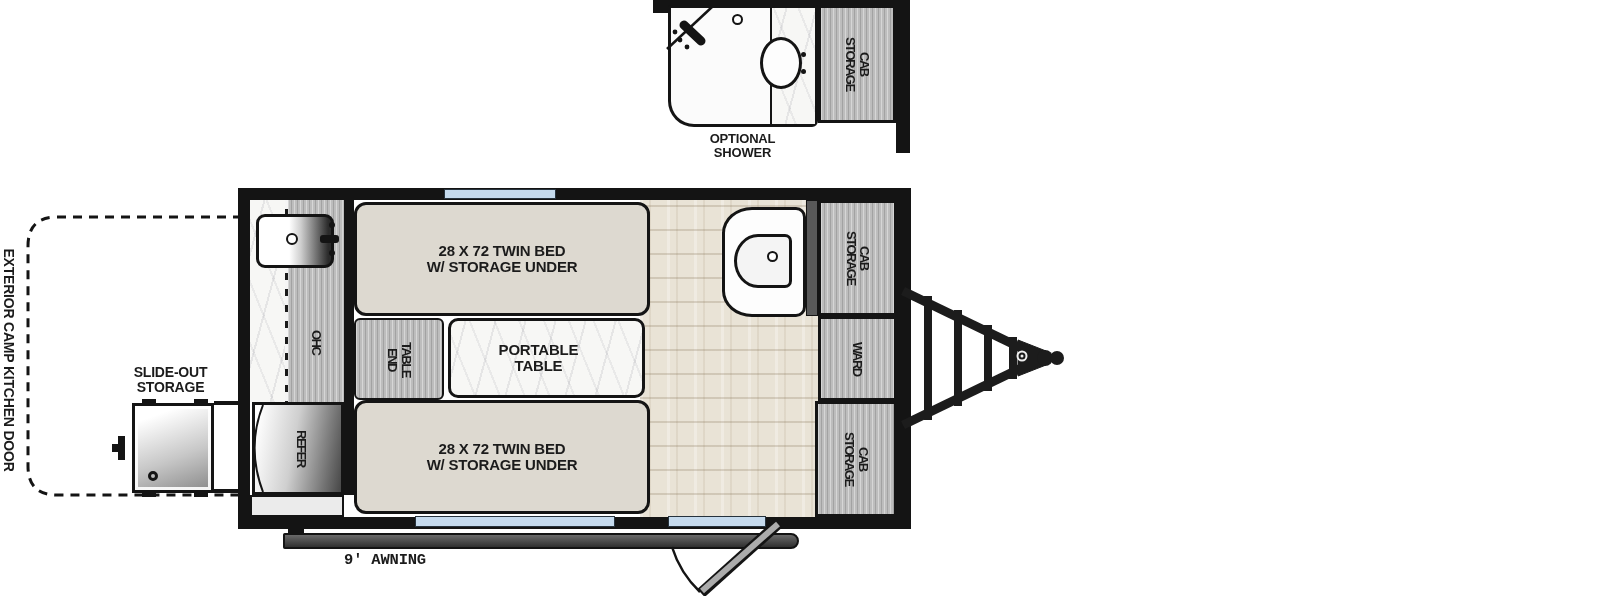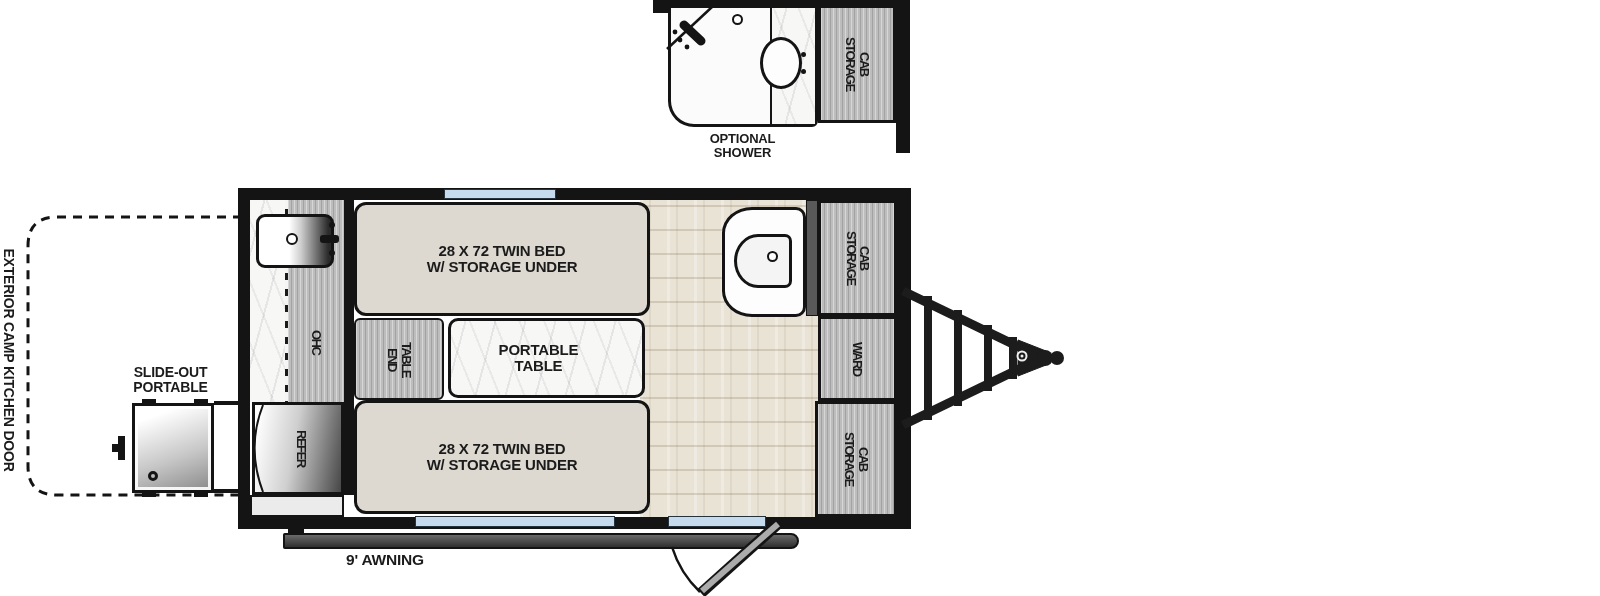--- a/index.html
+++ b/index.html
@@ -99,35 +99,35 @@
   <div class="abs vlbl" style="left:815px;top:401px;width:82px;height:116px;font-size:13px;">STORAGE
 CAB</div>
 
   <div class="abs blue" style="left:444px;top:189px;width:112px;height:10px;background:#c5daed;"></div>
   <div class="abs blue" style="left:415px;top:516px;width:200px;height:11px;background:#c5daed;"></div>
   <div class="abs blue" style="left:668px;top:516px;width:98px;height:11px;background:#c5daed;"></div>
 
   <div class="abs" style="left:9px;top:360px;transform:translate(-50%,-50%) rotate(90deg);white-space:nowrap;font-weight:700;font-size:14px;letter-spacing:-0.2px;color:#1b1b1b;">EXTERIOR CAMP KITCHEN DOOR</div>
 
   <div class="abs lbl" style="left:108px;top:363px;width:125px;height:34px;font-size:14px;">SLIDE-OUT
-PORTABLE</div>
+STORAGE</div>
   <div class="abs" style="left:132px;top:403px;width:82px;height:90px;border:3px solid #141414;background:linear-gradient(160deg,#ffffff 15%,#c7c7c7 60%,#8a8a8a 100%);box-shadow:inset 0 0 0 3px rgba(255,255,255,.9);"></div>
   <div class="abs wall" style="left:142px;top:399px;width:14px;height:5px;"></div>
   <div class="abs wall" style="left:194px;top:399px;width:14px;height:5px;"></div>
   <div class="abs wall" style="left:142px;top:492px;width:14px;height:5px;"></div>
   <div class="abs wall" style="left:194px;top:492px;width:14px;height:5px;"></div>
   <div class="abs" style="left:148px;top:471px;width:10px;height:10px;border:3px solid #141414;border-radius:50%;"></div>
   <div class="abs wall" style="left:118px;top:436px;width:7px;height:24px;"></div>
   <div class="abs wall" style="left:112px;top:444px;width:13px;height:8px;"></div>
   <div class="abs wall" style="left:214px;top:401px;width:26px;height:4px;"></div>
   <div class="abs wall" style="left:214px;top:489px;width:26px;height:4px;"></div>
 
   <div class="abs" style="left:283px;top:533px;width:516px;height:16px;background:linear-gradient(180deg,#6a6a6a,#303030);border:2px solid #141414;border-radius:2px 9px 9px 2px;"></div>
   <div class="abs wall" style="left:288px;top:525px;width:16px;height:9px;"></div>
-  <div class="abs lbl" style="left:320px;top:551px;width:130px;height:18px;font-size:15.5px;">9' AWNING</div>
+  <div class="abs lbl" style="left:320px;top:551px;width:130px;height:18px;font-size:15.5px;font-family:Liberation Mono, monospace;">9' AWNING</div>
 
   <svg width="1600" height="596" viewBox="0 0 1600 596">
 
     <path d="M 242 217 H 57 Q 28 217 28 246 V 466 Q 28 495 57 495 H 242" fill="none" stroke="#141414" stroke-width="3" stroke-dasharray="9 7"></path>
 
     <line x1="667" y1="49" x2="712" y2="7" stroke="#141414" stroke-width="2.5"></line>
     <line x1="684" y1="25" x2="701" y2="41" stroke="#141414" stroke-width="9" stroke-linecap="round"></line>
     <circle cx="675" cy="32" r="2.4" fill="#141414"></circle>
     <circle cx="680" cy="40" r="2.4" fill="#141414"></circle>
     <circle cx="687" cy="47" r="2.4" fill="#141414"></circle>

